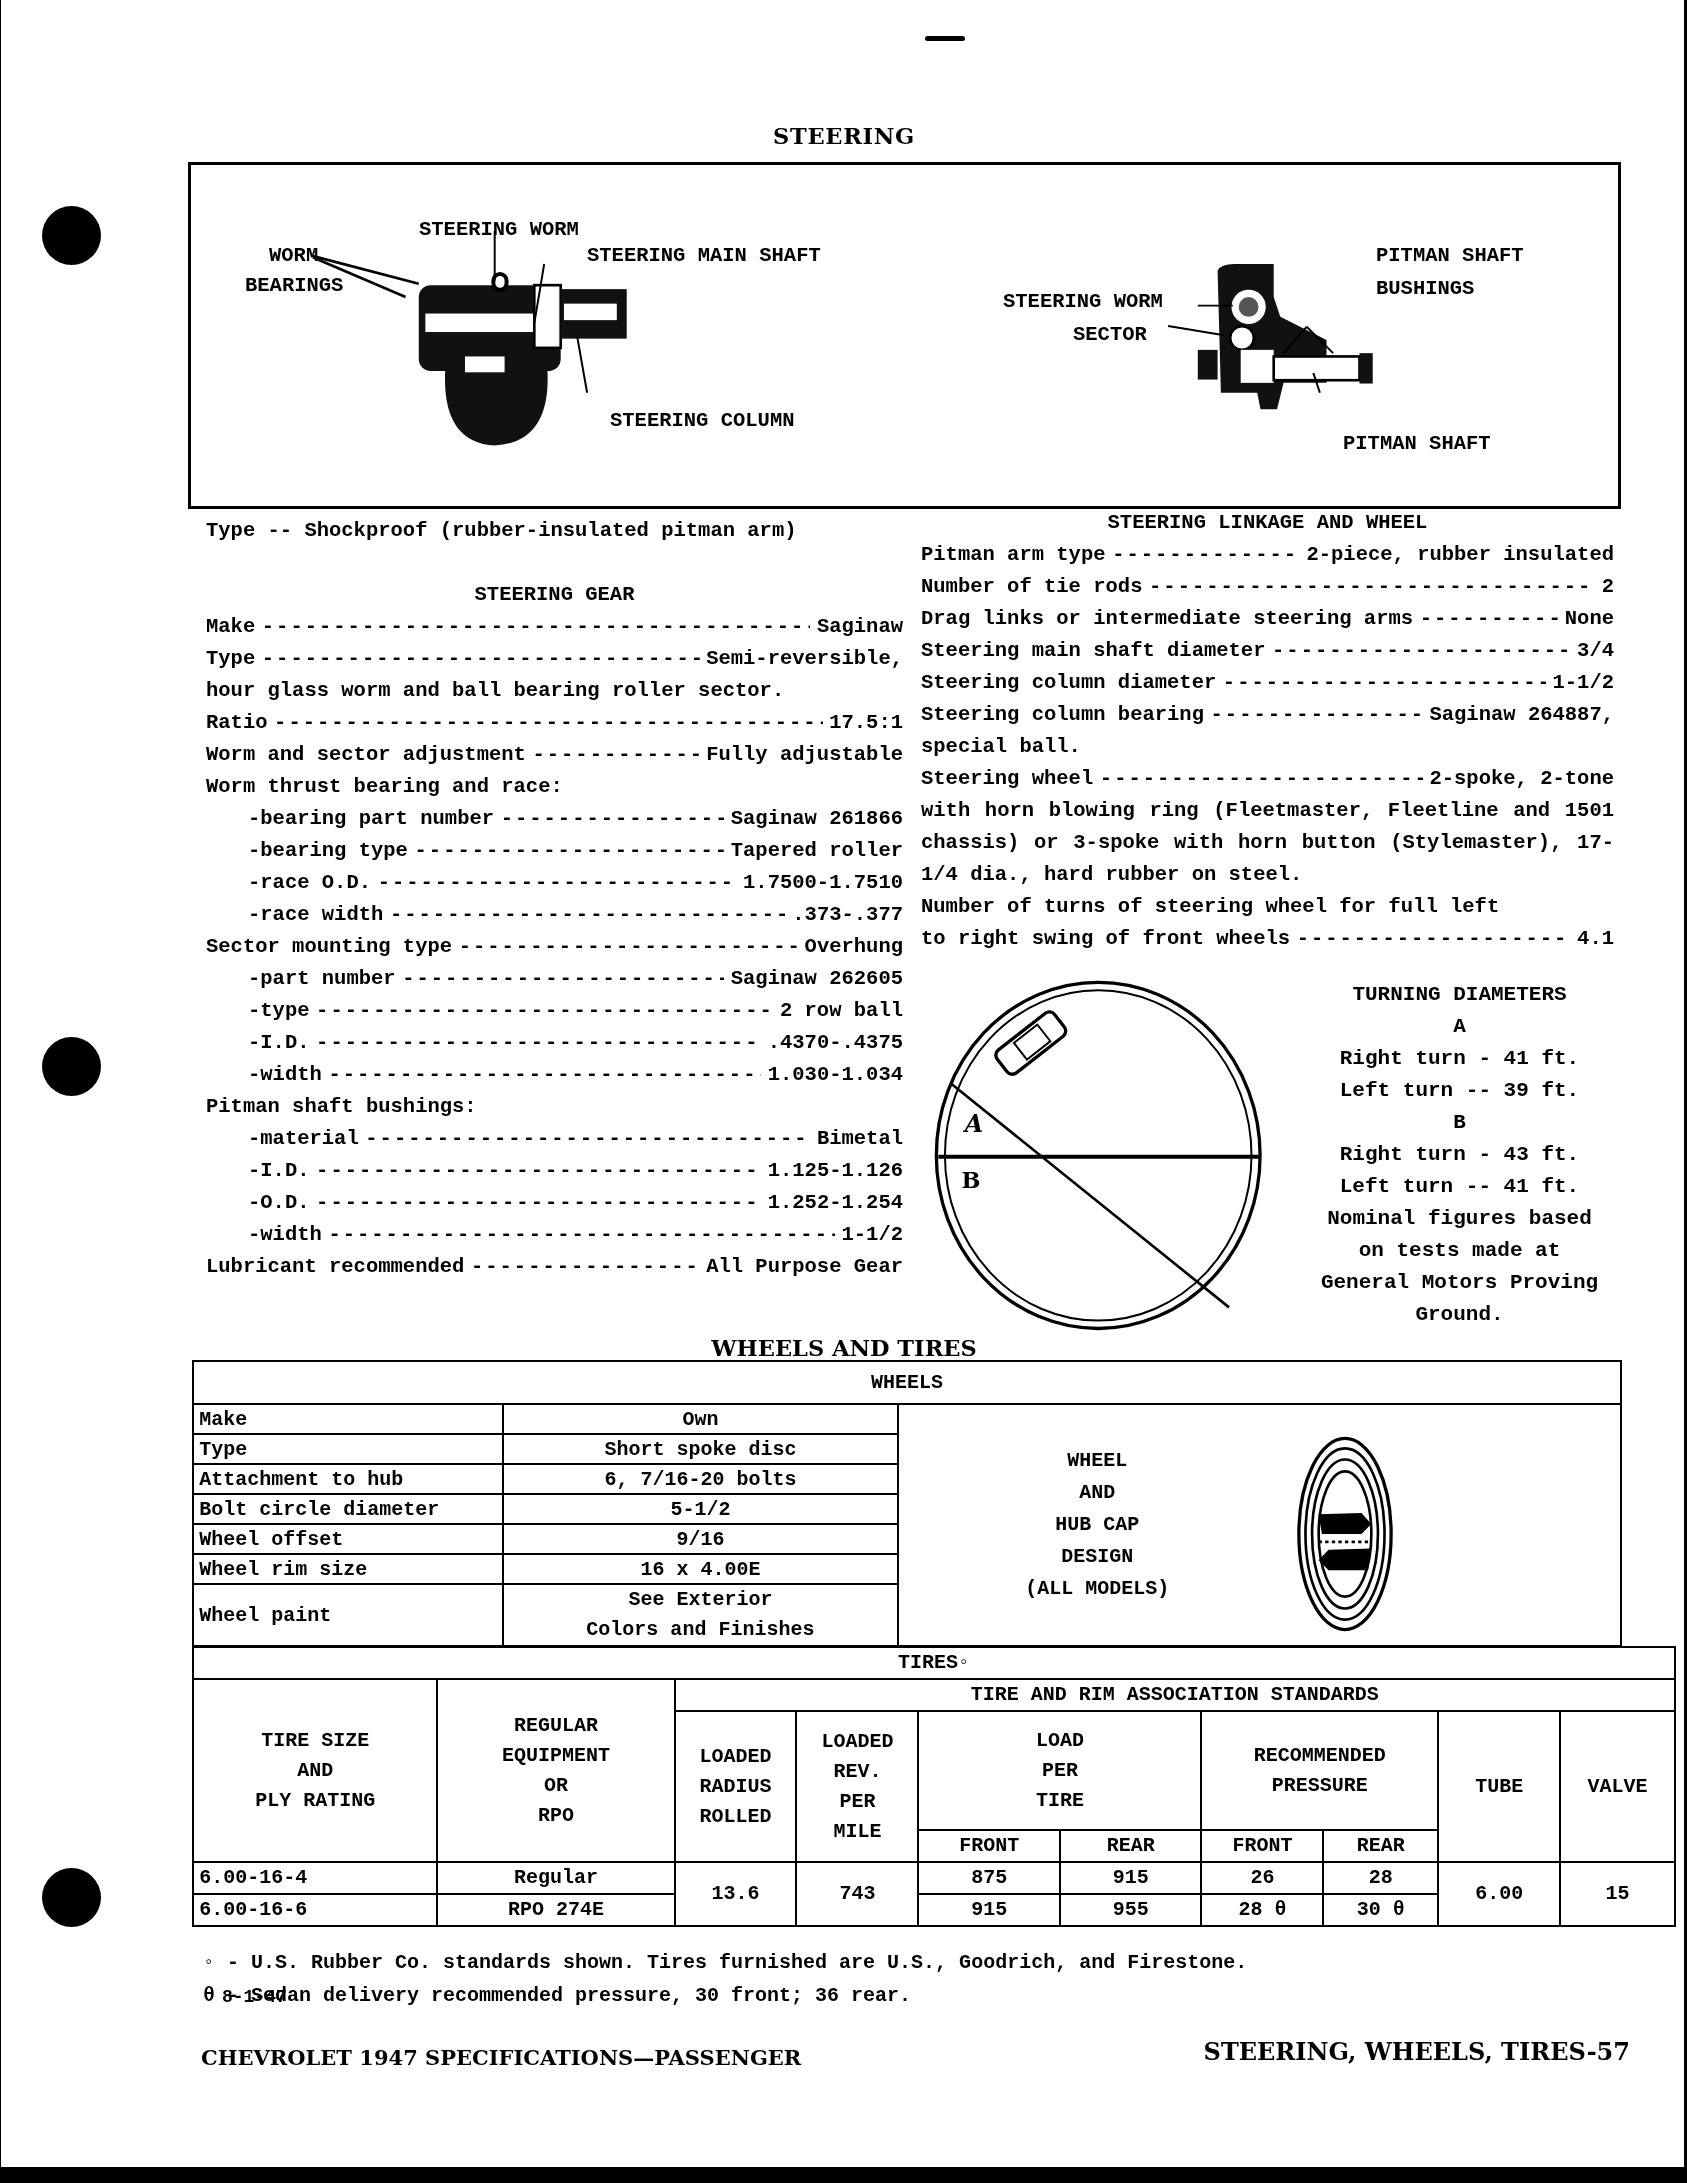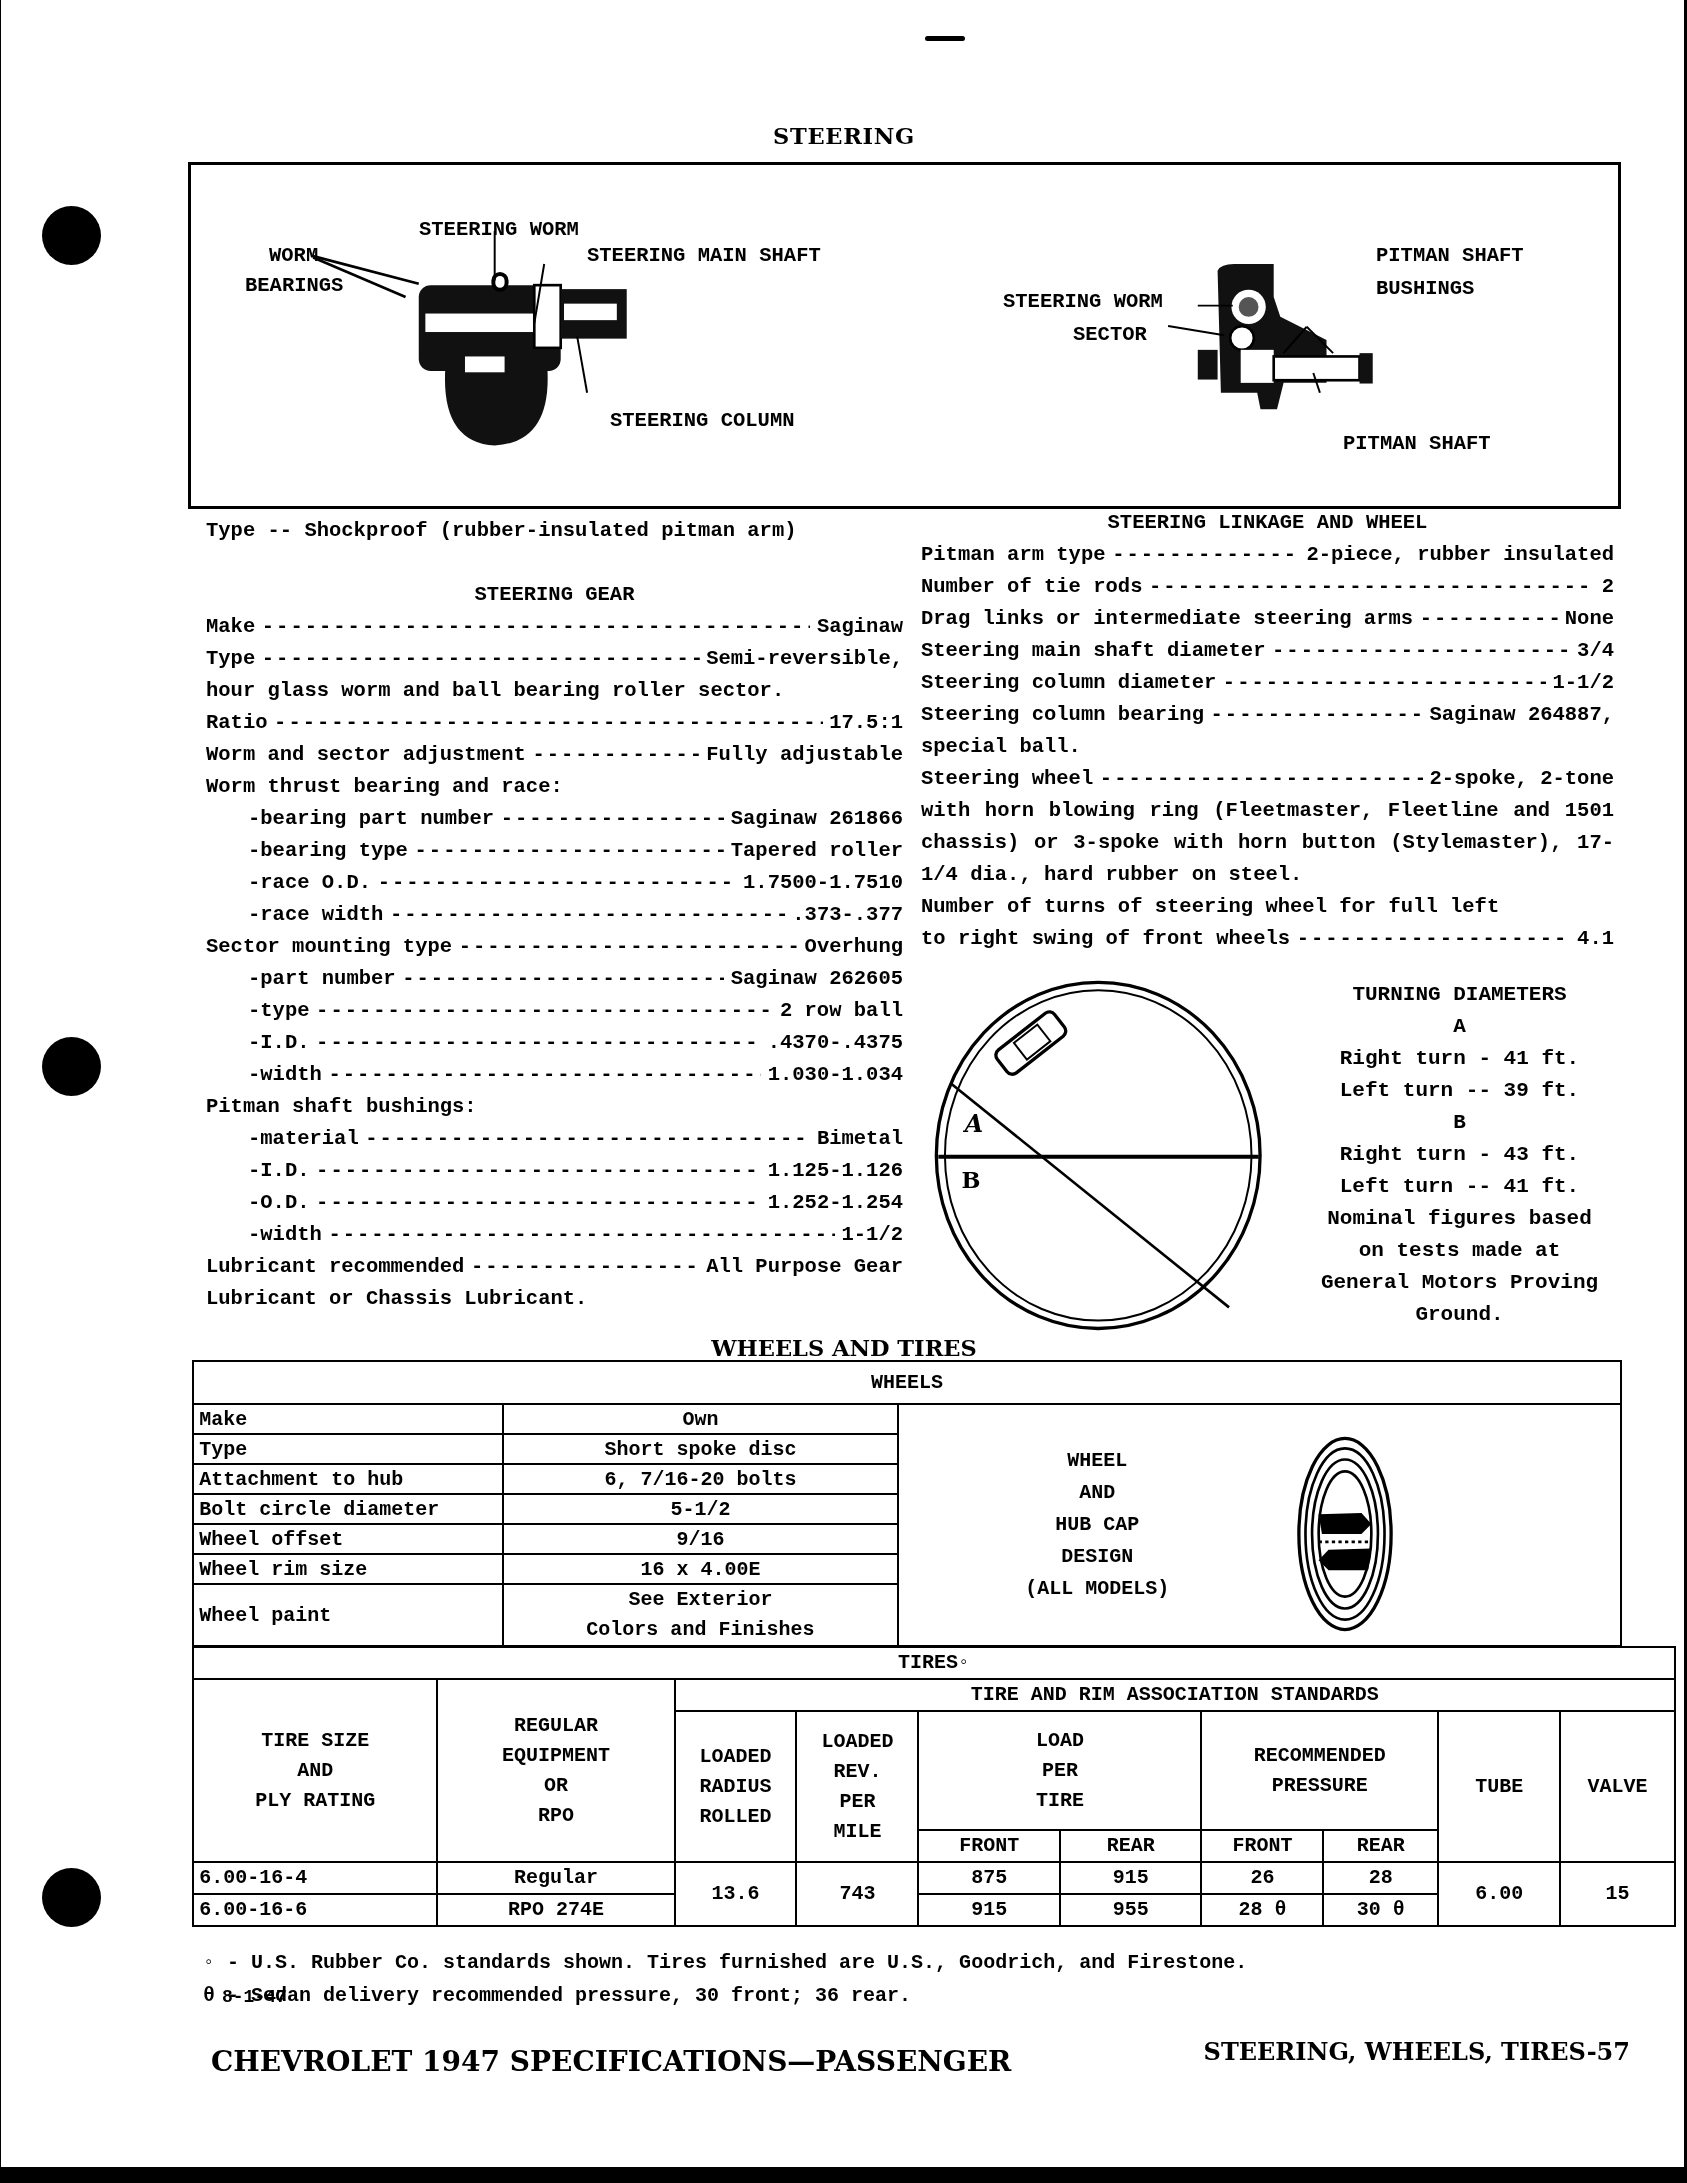--- a/index.html
+++ b/index.html
@@ -43,21 +43,21 @@
   table { border-collapse: collapse; position: absolute; }
   td { border: 2.6px solid #000; font-weight: 700; font-size: 20px; text-align: center; padding: 0 5.3px; }
   .wheels-table { left: 192px; top: 1360px; width: 1430px; }
   .wheels-table td.l { text-align: left; }
   .tires-table { left: 192px; top: 1646px; width: 1484px; }
   .tires-table td { line-height: 30px; }
   .hub-cell { position: relative; }
 
   .footnotes { position: absolute; left: 203px; top: 1946px; font-size: 20px; font-weight: 700; line-height: 33px; }
   .date { position: absolute; left: 198px; top: 1987px; font-size: 18px; font-weight: 700; margin-left: 24px; }
-  .footer-left { position: absolute; left: 211px; top: 2045px; font-family: "DejaVu Serif", serif; font-weight: 900; font-size: 28px; }
+  .footer-left { position: absolute; left: 201px; top: 2045px; font-family: "DejaVu Serif", serif; font-weight: 900; font-size: 21px; }
   .footer-right { position: absolute; right: 58px; top: 2037px; font-family: "DejaVu Serif", serif; font-weight: 900; font-size: 24px; }
 </style>
 </head>
 <body>
 
 <div class="left-edge"></div>
 <div class="right-edge"></div>
 <div class="bottom-bar"></div>
 <div class="top-mark"></div>
 <div class="hole" style="top:206px"></div>
@@ -211,23 +211,20 @@
   <div class="row indent">
       <span class="k">-width</span>
       <span class="dash">-------------------------------------------------</span>
       <span class="v">1-1/2</span>
     </div>
   <div class="row">
       <span class="k">Lubricant recommended</span>
       <span class="dash">-------------------------------------------------</span>
       <span class="v">All Purpose Gear</span>
     </div>
-  <div class="row">
-      <span class="k">Lubricant or Chassis Lubricant.</span>
-    </div>
 </div>
 
 <div class="text-col" style="left:921px;top:507px;width:693px">
   <div class="center">STEERING LINKAGE AND WHEEL</div>
   <div class="row">
       <span class="k">Pitman arm type</span>
       <span class="dash">-------------------------------------------------</span>
       <span class="v">2-piece, rubber insulated</span>
     </div>
   <div class="row">

